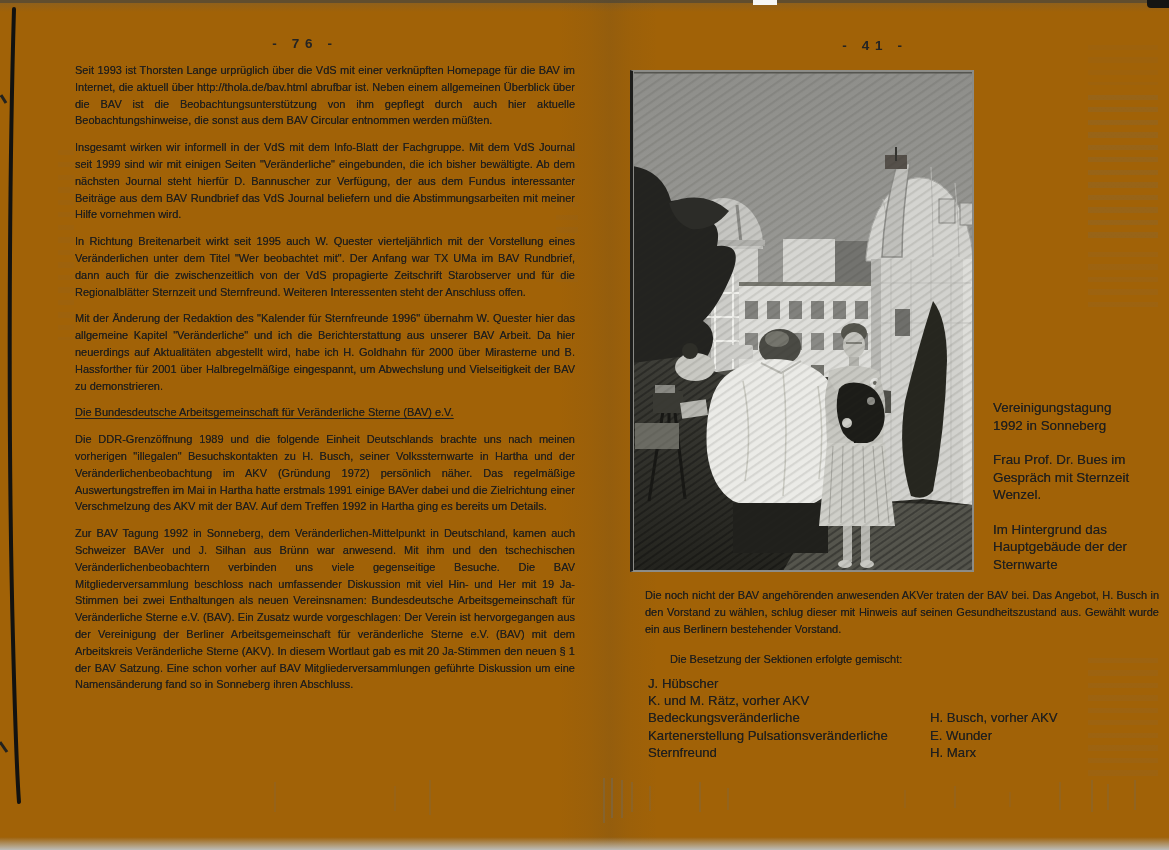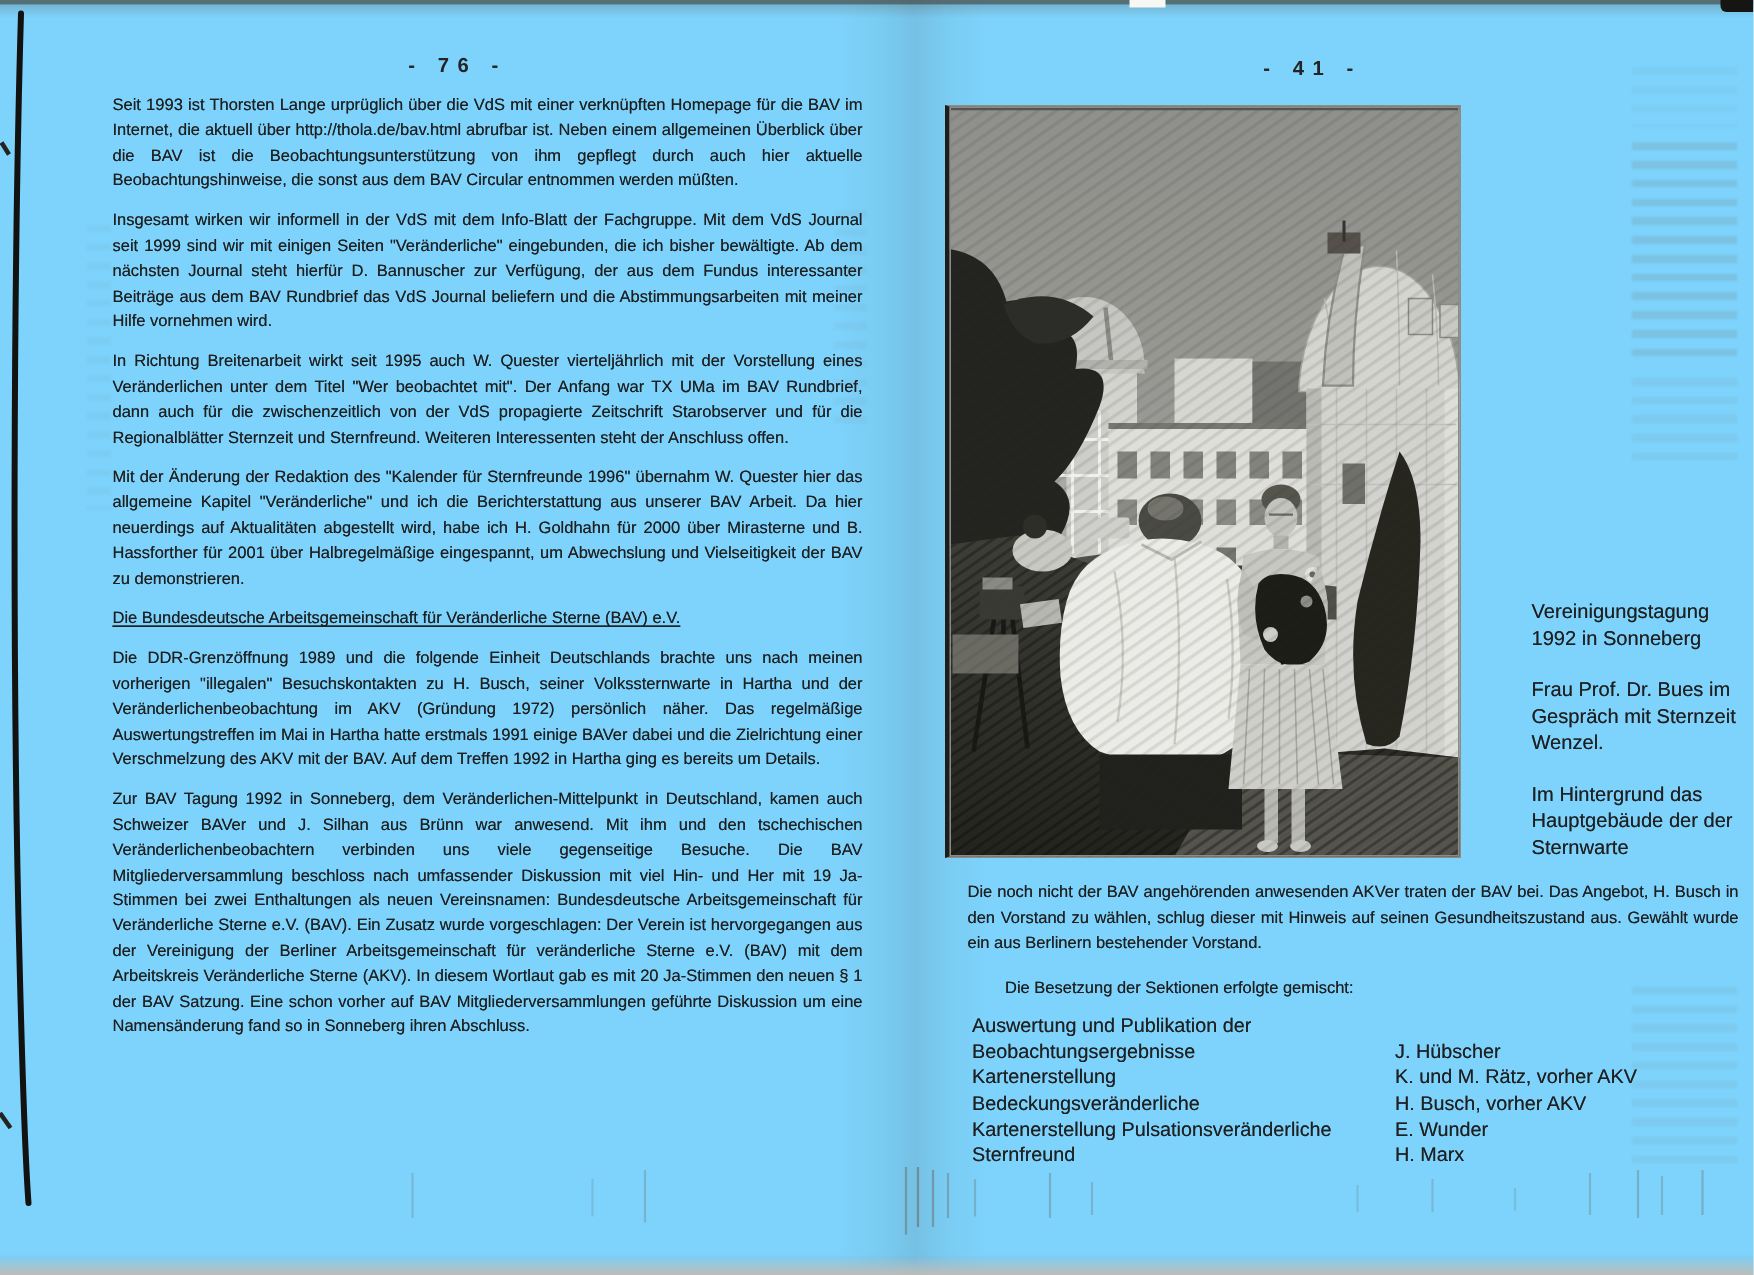--- a/index.html
+++ b/index.html
@@ -1,18 +1,18 @@
 <!DOCTYPE html>
 <html><head>
 <meta charset="utf-8">
 <style>
   html,body{margin:0;padding:0;background:#e9e9e6;}
   .scan{
     position:relative;width:1169px;height:850px;overflow:hidden;
-    background:#7dd3fc;
+    background:#a16207;
     font-family:"Liberation Sans", sans-serif;
     color:#1f1f1f;
   }
   
   .top-edge{position:absolute;left:0;top:0;width:1169px;height:3px;background:#45453f;opacity:.7;}
   .top-edge-fade{position:absolute;left:0;top:3px;width:1169px;height:9px;background:linear-gradient(to bottom,rgba(90,90,85,.25),transparent);}
   .top-edge-gap{position:absolute;left:753px;top:0;width:24px;height:5px;background:#f7f7f4;}
   .corner-mark{position:absolute;right:0;top:0;width:22px;height:8px;background:#151513;border-bottom-left-radius:4px;}
   .gutter-shadow{position:absolute;left:558px;top:0;width:100px;height:850px;
     background:linear-gradient(to right,rgba(0,0,0,0) 0%,rgba(60,60,55,.05) 30%,rgba(60,60,55,.12) 52%,rgba(60,60,55,.05) 72%,rgba(0,0,0,0) 100%);}
@@ -21,21 +21,21 @@
   .bleed{position:absolute;filter:blur(.7px);
     background:repeating-linear-gradient(180deg,rgba(112,112,106,.17) 0px,rgba(112,112,106,.17) 5px,transparent 5px,transparent 12.5px);}
   .bleed.lighter{opacity:.55;}
   .bleed.lightest{opacity:.35;}
   
   .pagehead{position:absolute;font-size:13.5px;font-weight:700;letter-spacing:.42em;color:#242424;text-align:center;}
   .col{position:absolute;font-size:11px;line-height:16.8px;text-align:justify;
        text-shadow:0 0 .3px rgba(20,20,20,.75);}
   .col p{margin:0 0 10px 0;}
   .sect-heading{text-decoration:underline;text-underline-offset:2px;margin:0 0 11px 0;}
-  .caption{position:absolute;font-size:13.4px;line-height:17.5px;text-shadow:0 0 .3px rgba(20,20,20,.7);margin-left:28px;}
+  .caption{position:absolute;font-size:13.4px;line-height:17.5px;text-shadow:0 0 .3px rgba(20,20,20,.7);}
   .caption div{margin-bottom:17px;}
   .sections{position:absolute;font-size:13.2px;line-height:17.2px;text-shadow:0 0 .3px rgba(20,20,20,.7);}
   .srow{display:flex;align-items:flex-end;}
   .slabel{width:282px;}
   .sperson{flex:1;}
   
   .photo{position:absolute;left:630px;top:70px;width:340px;height:500px;
     border:1px solid #8d8d88;border-left:3px solid #1d1d1b;box-sizing:content-box;background:#949490;}
   .photo svg{display:block;}
   .scratches{position:absolute;left:0;top:778px;width:1169px;height:60px;}
@@ -255,25 +255,23 @@
   <div class="col" style="left:645px;top:587px;width:514px;">
     <p>Die noch nicht der BAV angehörenden anwesenden AKVer traten der BAV bei. Das Angebot, H. Busch in den Vorstand zu wählen, schlug dieser mit Hinweis auf seinen Gesundheitszustand aus. Gewählt wurde ein aus Berlinern bestehender Vorstand.</p>
   </div>
 
   <div class="col" style="left:645px;top:651px;width:514px;text-align:left;margin-left:25px;">
     <p>Die Besetzung der Sektionen erfolgte gemischt:</p>
   </div>
 
   <div class="sections" style="left:648px;top:675px;width:512px;">
     <div class="srow">
-      <div class="slabel">Auswertung und Publikation der Beobachtungsergebnisse</div>
       <div class="sperson">J. Hübscher</div>
     </div>
     <div class="srow">
-      <div class="slabel">Kartenerstellung</div>
       <div class="sperson">K. und M. Rätz, vorher AKV</div>
     </div>
     <div class="srow">
       <div class="slabel">Bedeckungsveränderliche</div>
       <div class="sperson">H. Busch, vorher AKV</div>
     </div>
     <div class="srow">
       <div class="slabel">Kartenerstellung Pulsationsveränderliche</div>
       <div class="sperson">E. Wunder</div>
     </div>

